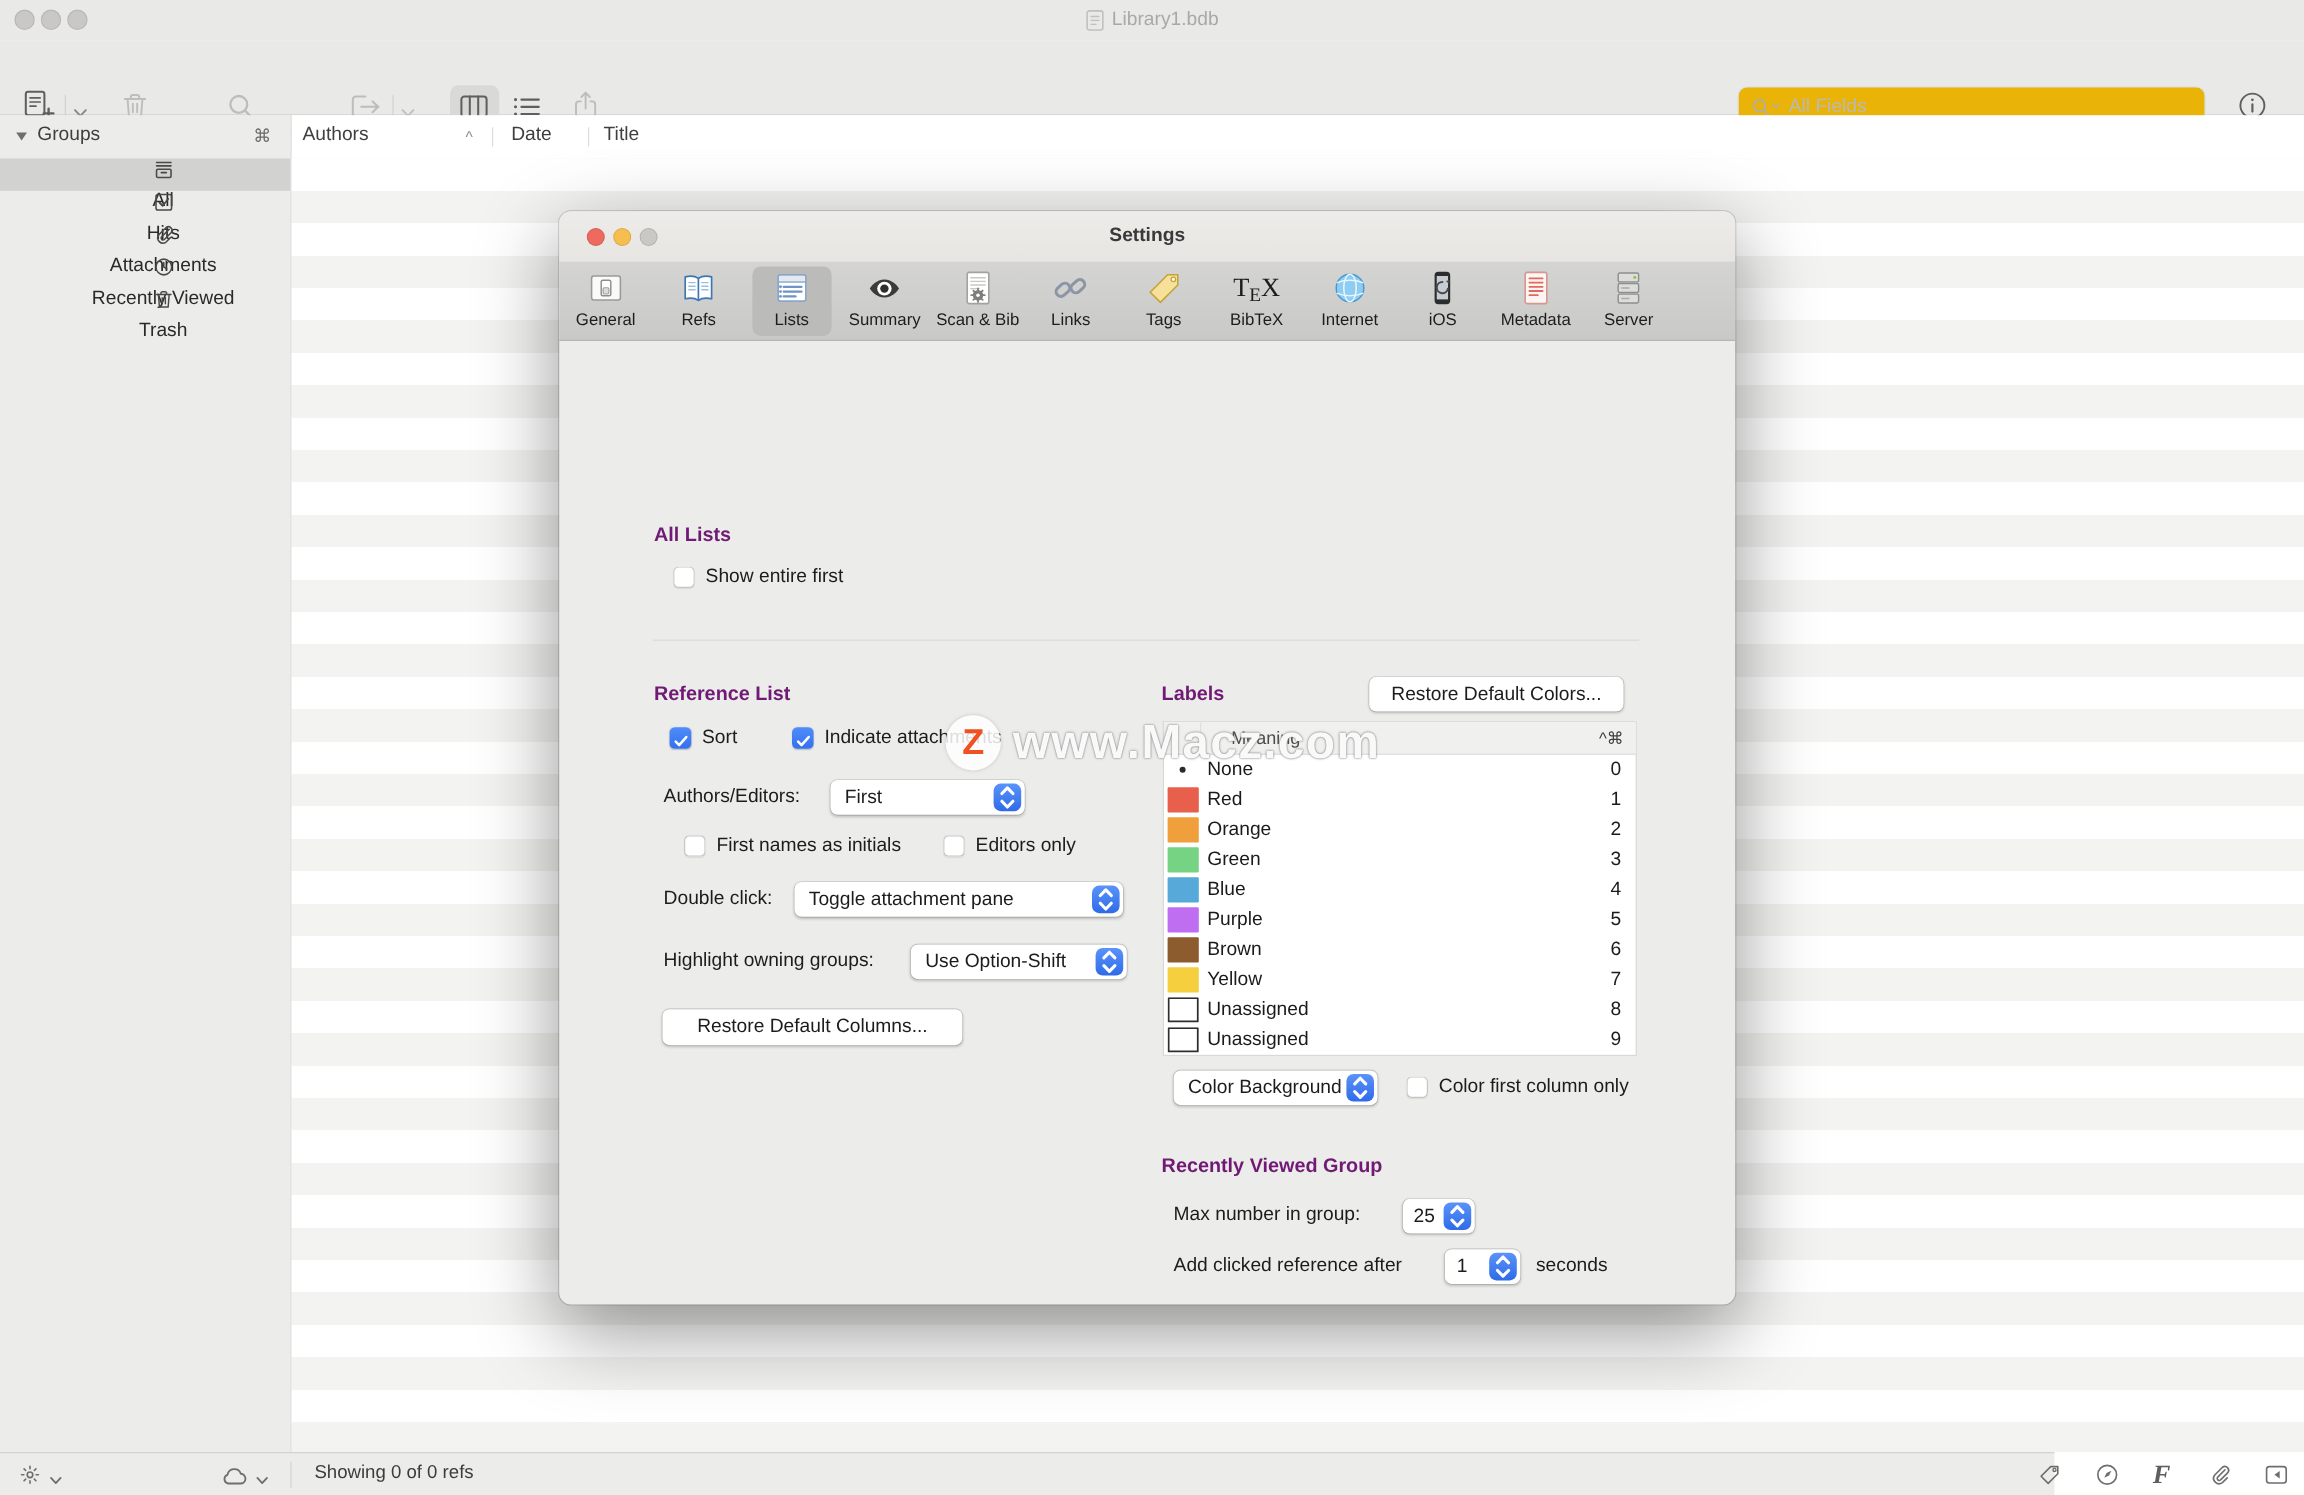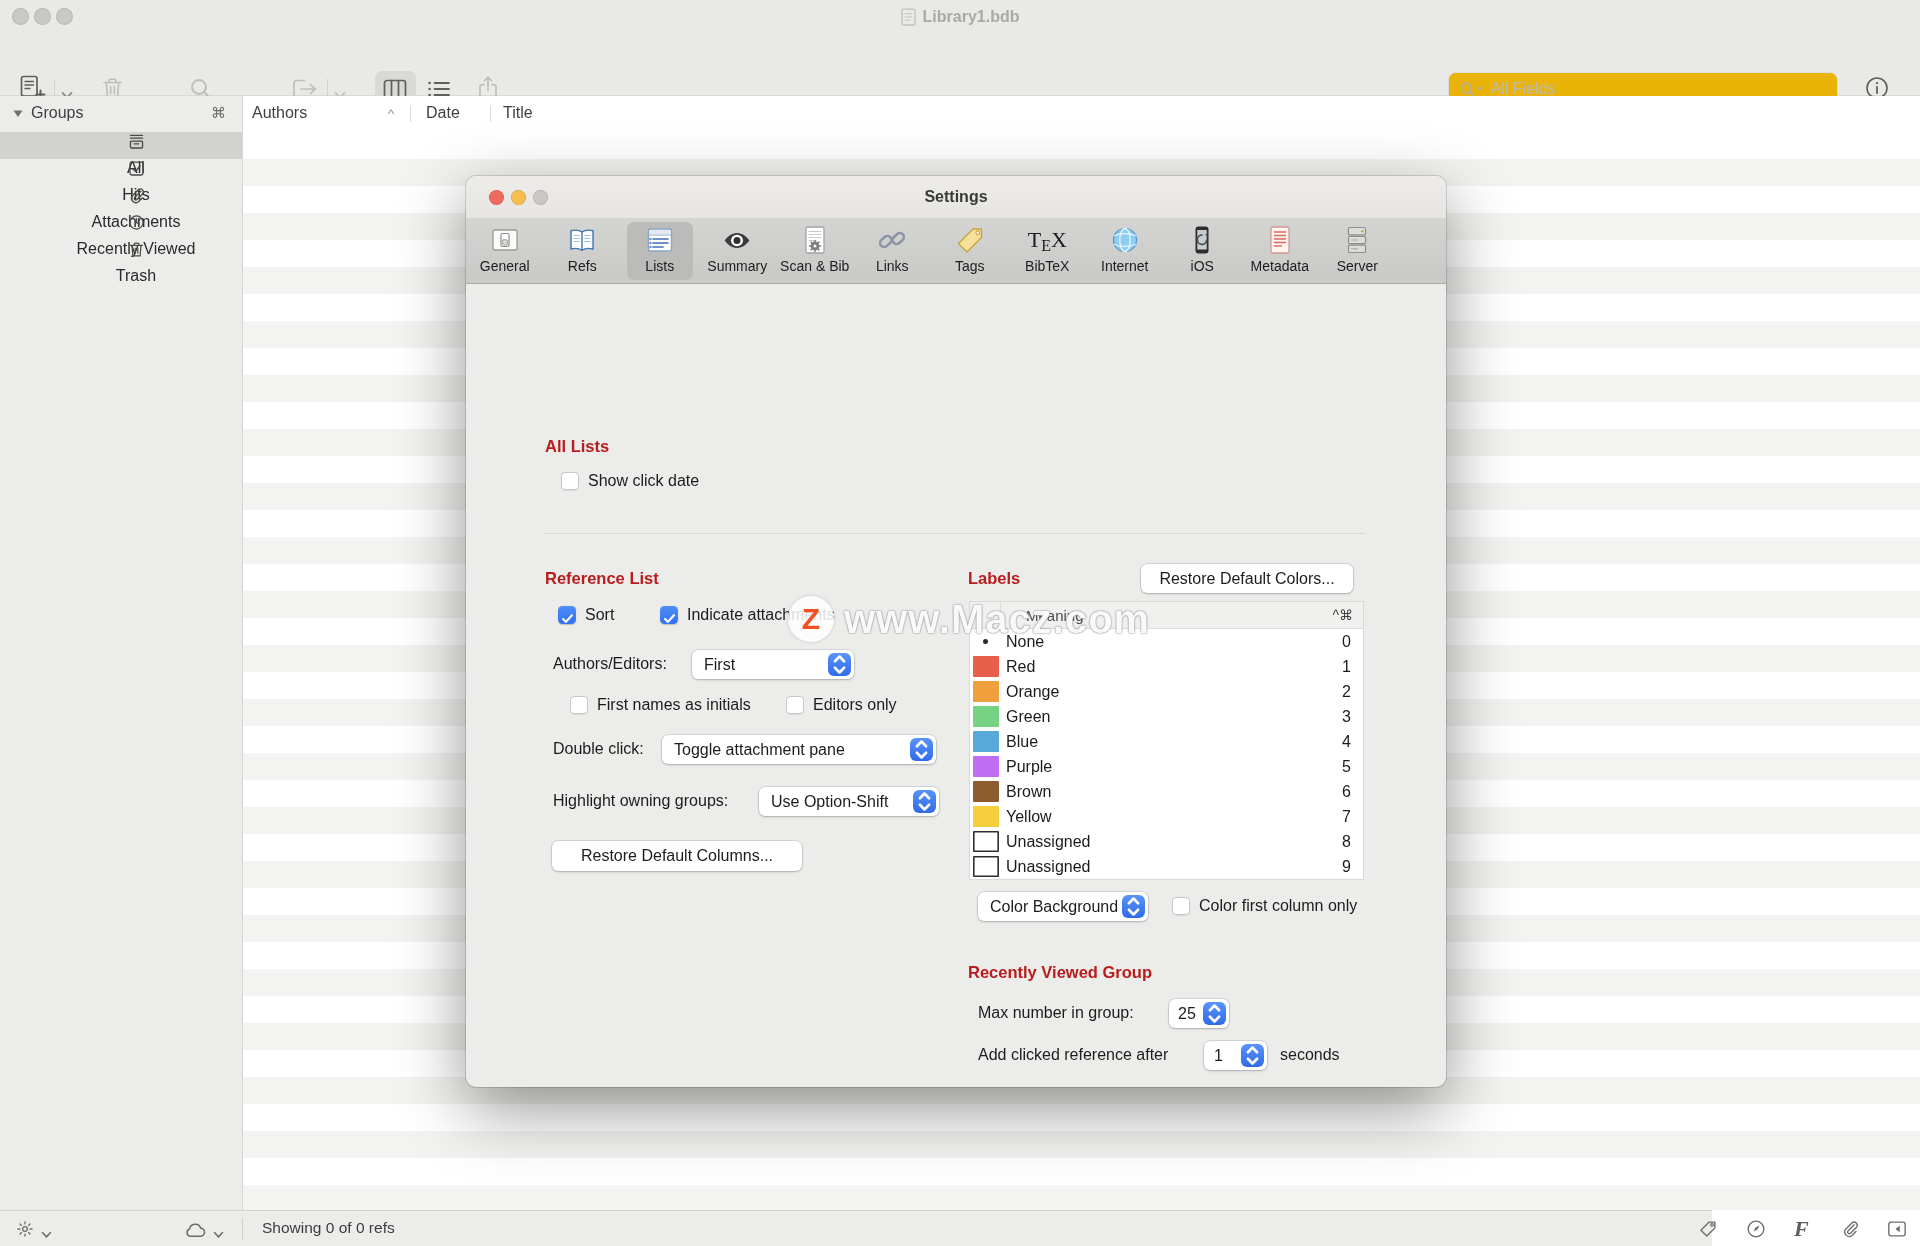--- a/index.html
+++ b/index.html
@@ -5,21 +5,21 @@
   * { margin:0; padding:0; box-sizing:border-box; }
   html,body { width:1920px; height:1246px; }
   body { font-family:"Liberation Sans","DejaVu Sans",sans-serif; background:#fff; }
   .screen { position:relative; width:1920px; height:1246px; overflow:hidden; background:#fff; }
 
   
   .titlebar { position:absolute; left:0; top:0; width:1920px; height:34px; background:#e9e9e7; }
   .lights { position:absolute; left:12px; top:8px; display:flex; gap:5px; }
   .light { width:17px; height:17px; border-radius:50%; background:#c9c8c5; box-shadow:inset 0 0 0 1px rgba(0,0,0,.08); }
   .title-center { position:absolute; left:0; right:0; top:0; height:34px; display:flex; align-items:center; justify-content:center; gap:7px; }
-  .title-text { font-size:16px; font-weight:700; color:#a9a9a7; }
+  .title-text { font-size:16px; font-weight:400; color:#a9a9a7; }
 
   .toolbar { position:absolute; left:0; top:34px; width:1920px; height:62px; background:#e9e9e7; border-bottom:1px solid #d8d8d6; }
   .tb-ico { position:absolute; color:#5f5f5d; }
   .tb-ico.dis { color:#bdbdbb; }
   .tb-label { position:absolute; top:72px; height:18px; font-size:15px; color:#5c5c5a; text-align:center; }
   .tb-label.dis { color:#bdbdbb; }
   .tb-div { position:absolute; width:1px; height:22px; background:#d2d2d0; top:45px; }
   .tb-chev { position:absolute; width:12px; height:9px; color:#8a8a88; top:52px; }
   .view-sel { position:absolute; left:375px; top:37px; width:41px; height:35px; background:#d9d9d7; border-radius:7px; }
   .searchfield { position:absolute; left:1448px; top:38px; width:390px; height:34px; background:#eab308; border:1px solid #dcdcda; border-radius:8px; display:flex; align-items:center; padding:0 10px; gap:6px; color:#aeaeac; }
@@ -55,21 +55,21 @@
   .dlg-light { width:15px; height:15px; border-radius:50%; box-shadow:inset 0 0 0 .8px rgba(0,0,0,.12); }
   .tabbar { position:absolute; left:0; top:42px; width:100%; height:66px; background:linear-gradient(#d4d4d2,#c9c9c7); border-bottom:1px solid #a9a9a7; display:flex; }
   .tab { position:relative; width:77.5px; height:66px; display:flex; flex-direction:column; align-items:center; cursor:default; }
   .tab::before { content:""; position:absolute; inset:4px 6px 4px 6px; border-radius:7px; background:transparent; }
   .tab.selected::before { background:#bbbbb9; }
   .tab .t-ico { position:relative; margin-top:6px; width:32px; height:32px; display:flex; align-items:center; justify-content:center; }
   .tab .t-lbl { position:relative; margin-top:2px; font-size:14px; color:#1d1d1d; white-space:nowrap; }
   .bibtex-glyph { font-family:"Liberation Serif","DejaVu Serif",serif; font-size:22px; color:#1c1c1c; }
   .bibtex-glyph .e { font-size:16px; position:relative; top:4px; }
   .dlg-body { position:absolute; left:0; top:108px; right:0; bottom:0; }
-  .dlg-h { position:absolute; font-size:16.5px; font-weight:700; color:#b91c1c; }
+  .dlg-h { position:absolute; font-size:16.5px; font-weight:700; color:#701a75; }
   .dlg-t { position:absolute; font-size:16px; color:#1c1c1c; white-space:nowrap; }
   .hr { position:absolute; height:1px; background:#dadad8; }
   .check-row { position:absolute; display:flex; align-items:center; gap:9px; }
   .cbox { width:18px; height:18px; border-radius:4.5px; background:#fff; box-shadow:inset 0 0 0 1px #c6c6c4,0 .5px 1px rgba(0,0,0,.08); display:flex; align-items:center; justify-content:center; flex:none; }
   .cbox .ck { display:none; width:13px; height:11px; }
   .cbox.checked { background:linear-gradient(#4f8df9,#3370f0); box-shadow:0 .5px 1px rgba(0,0,0,.2); }
   .cbox.checked .ck { display:block; }
   .clabel { font-size:16px; color:#1c1c1c; white-space:nowrap; }
   .popup { position:absolute; height:29px; background:#fff; border-radius:6px; box-shadow:0 0 0 .5px rgba(0,0,0,.18),0 1px 2.5px rgba(0,0,0,.2); display:flex; align-items:center; justify-content:space-between; padding:0 3px 0 12px; }
   .popup-val { font-size:16px; color:#1c1c1c; white-space:nowrap; }
@@ -425,21 +425,21 @@
           </span>
           <span class="t-lbl">Server</span>
         </div>
       </div>
 
     <div class="dlg-body">
 
       <div class="dlg-h" style="left:79px;top:153px;">All Lists</div>
       <div class="check-row" style="left:95px;top:188px;">
         <span class="cbox"></span>
-        <span class="clabel">Show click date</span>
+        <span class="clabel">Show entire first</span>
       </div>
       <div class="hr" style="left:78px;top:249px;width:822px;"></div>
 
       <div class="dlg-h" style="left:79px;top:285px;">Reference List</div>
       <div class="check-row" style="left:92px;top:322px;">
         <span class="cbox checked">
             <i class="ck"><svg viewBox="0 0 14 12" width="100%" height="100%" fill="none" stroke="currentColor" stroke-linecap="round" stroke-linejoin="round">
                 <path d="M2.2 6.6l3.1 3.1L11.8 2.4" stroke="#fff" stroke-width="2.3" <="" svg=""></path>
               </svg></i>
           </span>

